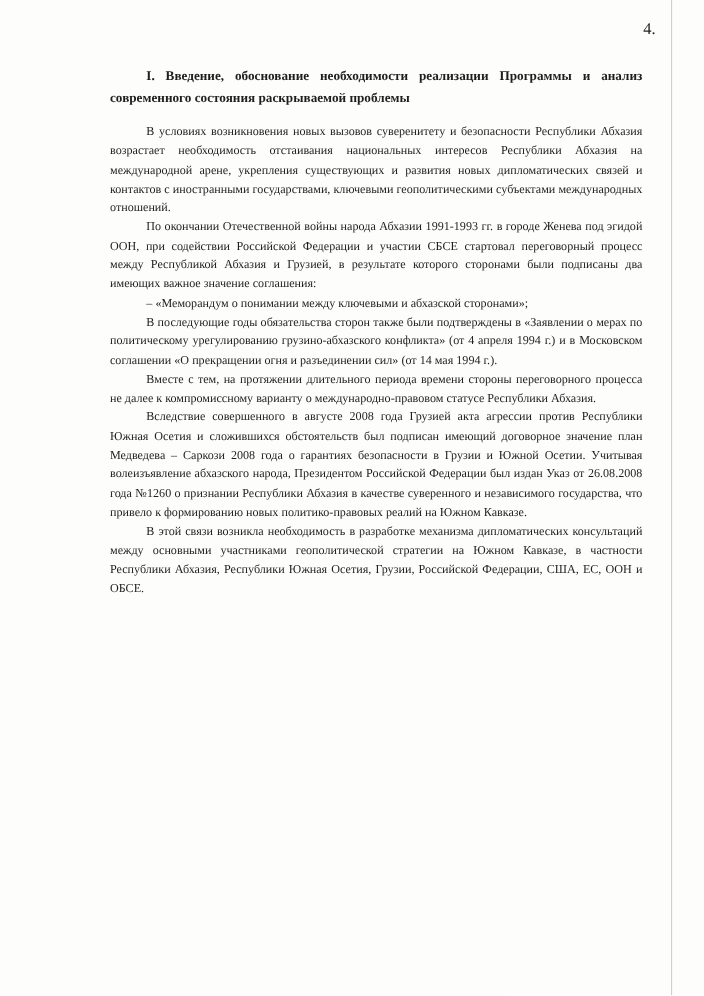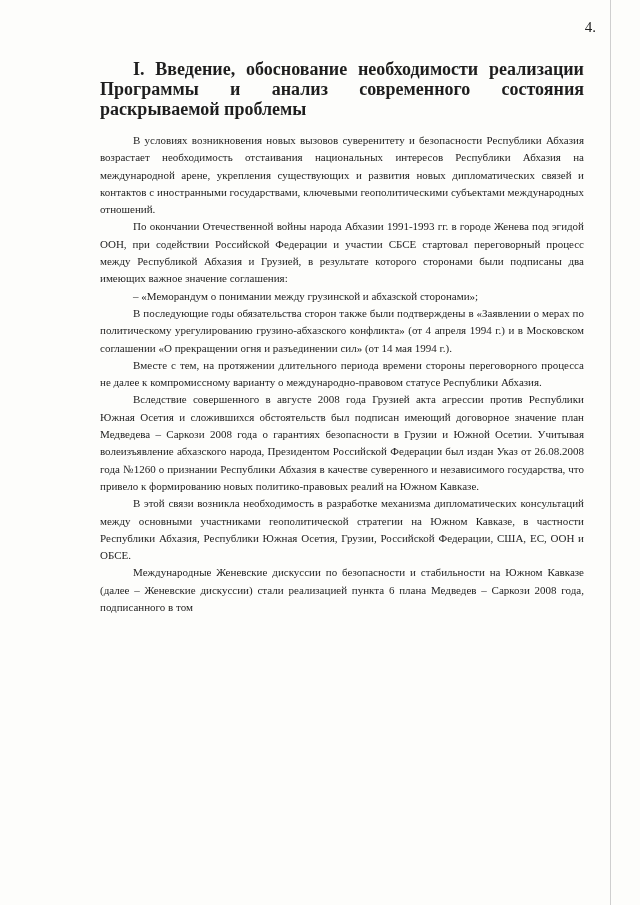--- a/index.html
+++ b/index.html
@@ -29,21 +29,21 @@
     font-size: 15px;
   }
   .content {
     position: absolute;
     left: 100px;
     top: 59px;
     width: 484px;
   }
   .heading {
     margin: 0 0 13px 0;
-    font-size: 18px;
+    font-size: 12px;
     font-weight: bold;
     line-height: 20px;
     text-align: justify;
     text-indent: 33px;
   }
   .body-text p {
     margin: 0;
     font-size: 11px;
     line-height: 17.3px;
     text-align: justify;
@@ -54,21 +54,20 @@
 <body>
 
 <div class="page">
   <div class="scan-edge-line"></div>
   <div class="page-number">4.</div>
   <div class="content">
     <h1 class="heading">I. Введение, обоснование необходимости реализации Программы и анализ современного состояния раскрываемой проблемы</h1>
     <div class="body-text">
         <p>В условиях возникновения новых вызовов суверенитету и безо­пасности Республики Абхазия возрастает необходимость отстаивания национальных интересов Республики Абхазия на международной арене, укрепления существующих и развития новых дипломатических связей и контактов с иностранными государствами, ключевыми геополитическими субъектами международных отношений.</p>
         <p>По окончании Отечественной войны народа Абхазии 1991-1993 гг. в городе Женева под эгидой ООН, при содействии Российской Федерации и участии СБСЕ стартовал переговорный процесс между Республикой Абхазия и Грузией, в результате которого сторонами были подписаны два имеющих важное значение соглашения:</p>
-        <p>– «Меморандум о понимании между грузинской и абхазской сторо­нами»;</p>
+        <p>– «Меморандум о понимании между ключевыми и абхазской сторо­нами»;</p>
         <p>В последующие годы обязательства сторон также были под­тверждены в «Заявлении о мерах по политическому урегулированию грузино-абхазского конфликта» (от 4 апреля 1994 г.) и в Московском соглашении «О прекращении огня и разъединении сил» (от 14 мая 1994 г.).</p>
         <p>Вместе с тем, на протяжении длительного периода времени стороны переговорного процесса не далее к компромиссному варианту о международно-правовом статусе Республики Абхазия.</p>
         <p>Вследствие совершенного в августе 2008 года Грузией акта агрессии против Республики Южная Осетия и сложившихся обстоятельств был подписан имеющий договорное значение план Медведева – Саркози 2008 года о гарантиях безопасности в Грузии и Южной Осетии. Учитывая волеизъявление абхазского народа, Президентом Российской Федерации был издан Указ от 26.08.2008 года №1260 о признании Республики Абхазия в качестве суверенного и независимого государства, что привело к формированию новых политико-правовых реалий на Южном Кавказе.</p>
         <p>В этой связи возникла необходимость в разработке механизма дипломатических консультаций между основными участниками геополи­тической стратегии на Южном Кавказе, в частности Республики Абхазия, Республики Южная Осетия, Грузии, Российской Федерации, США, ЕС, ООН и ОБСЕ.</p>
-        <p>Международные Женевские дискуссии по безопасности и стабиль­ности на Южном Кавказе (далее – Женевские дискуссии) стали реали­зацией пункта 6 плана Медведев – Саркози 2008 года, подписанного в том</p>
       </div>
   </div>
 </div>
 
 </body></html>

